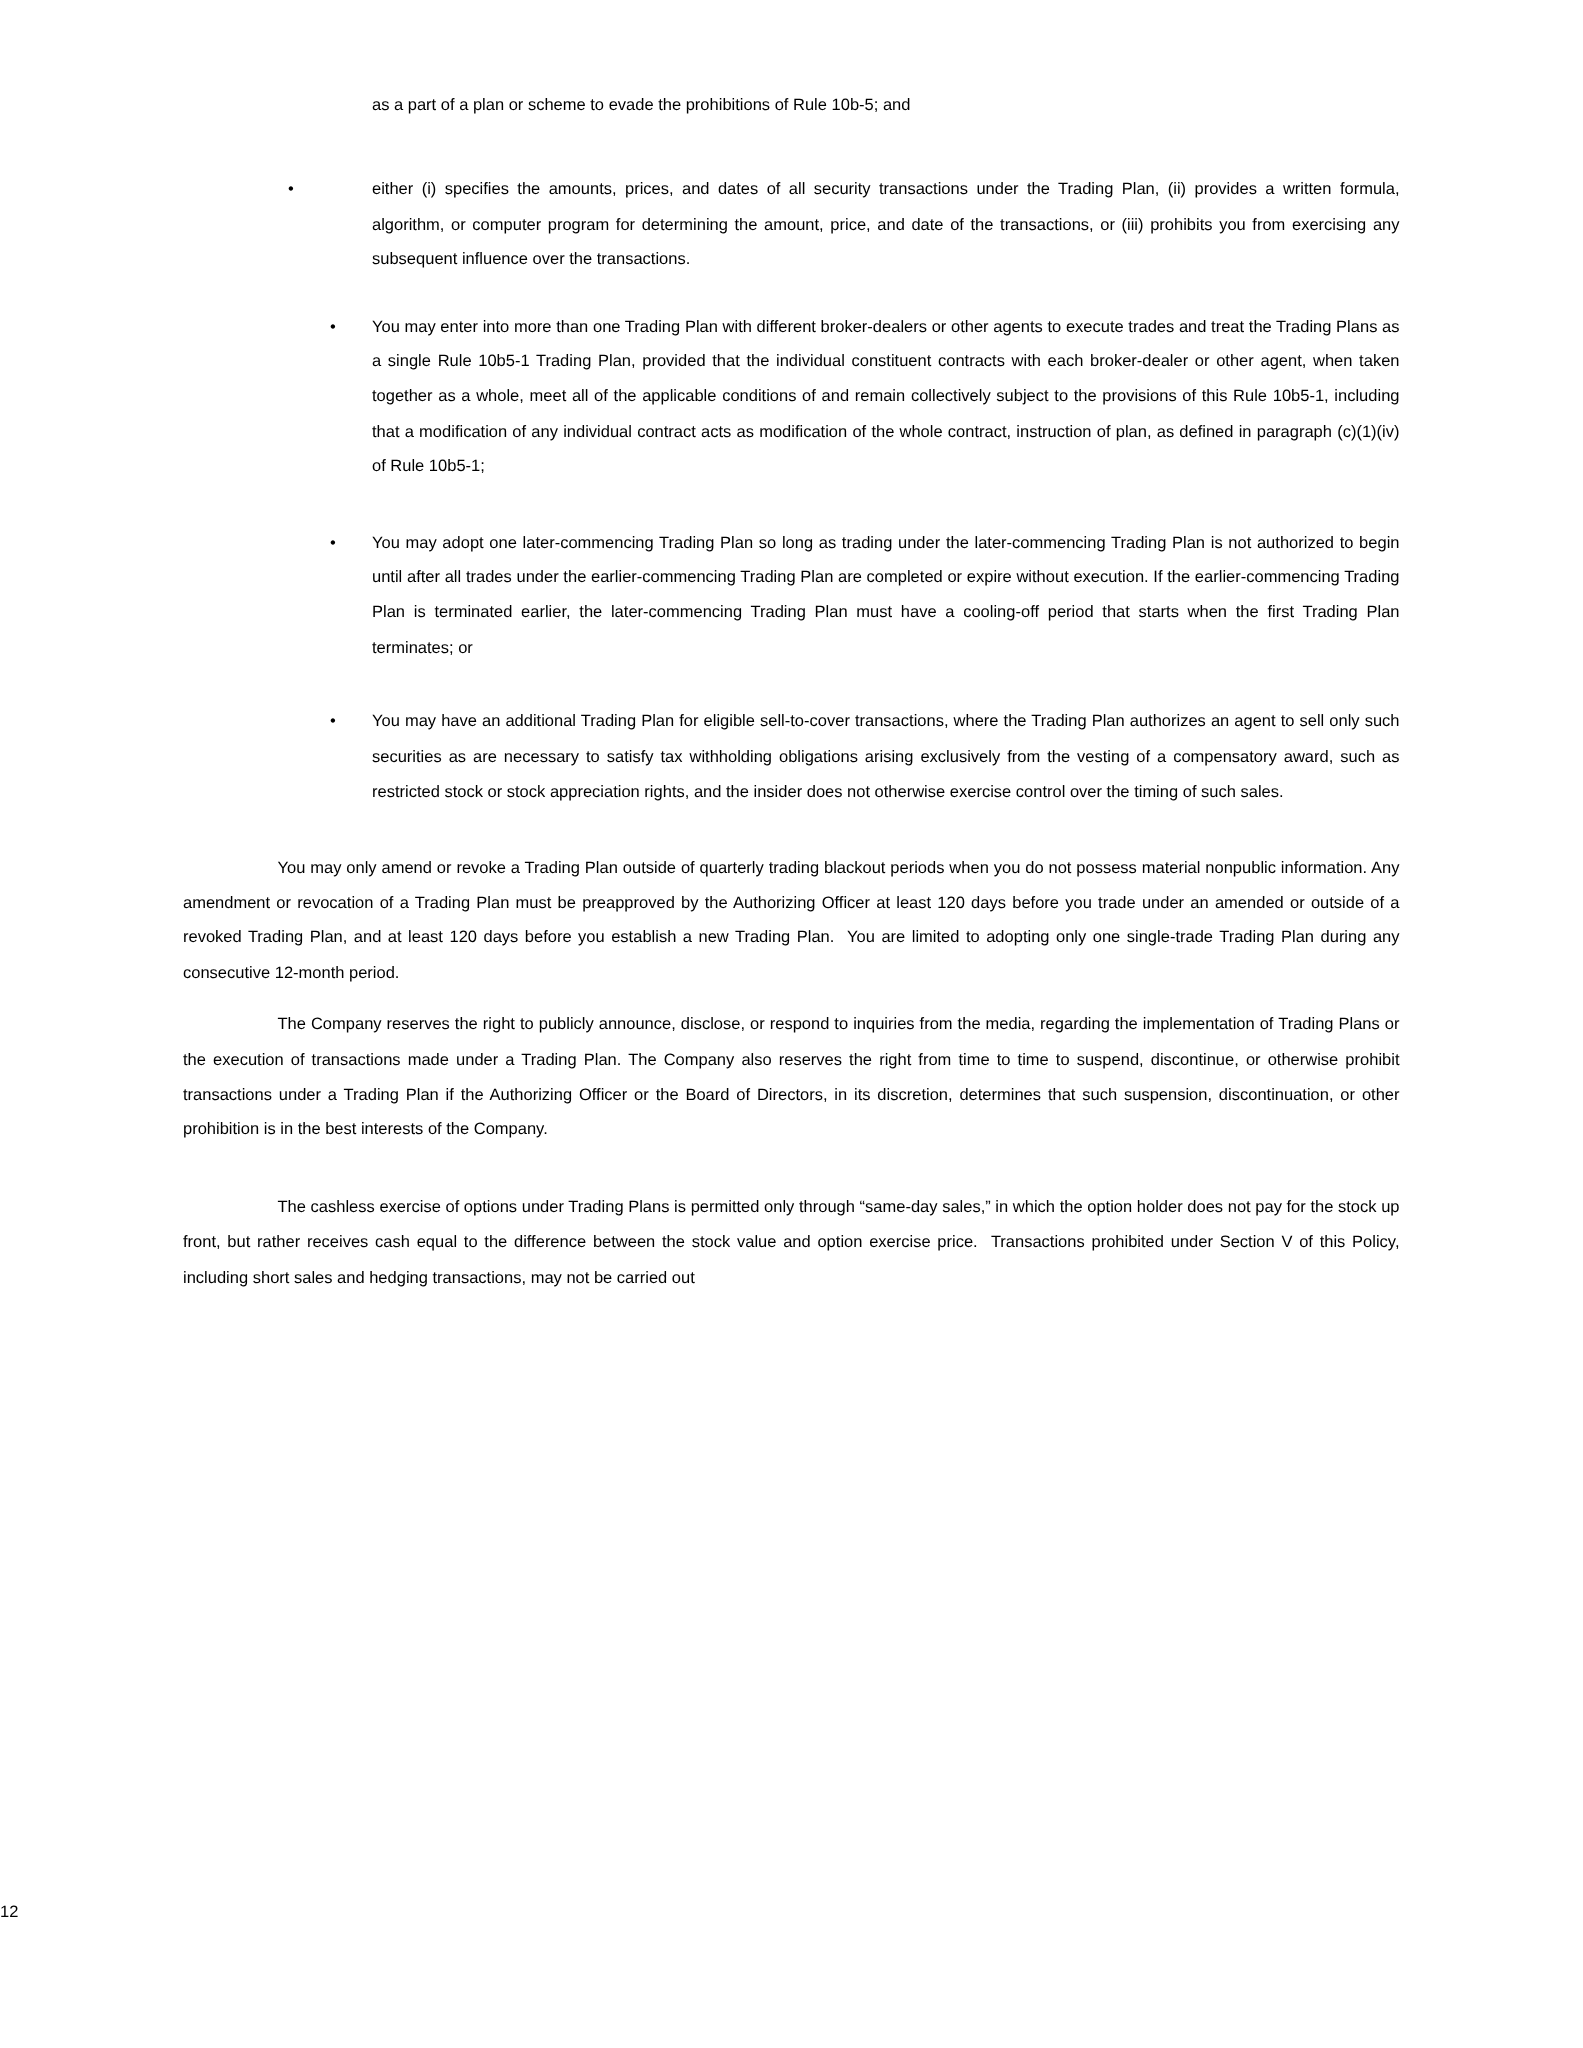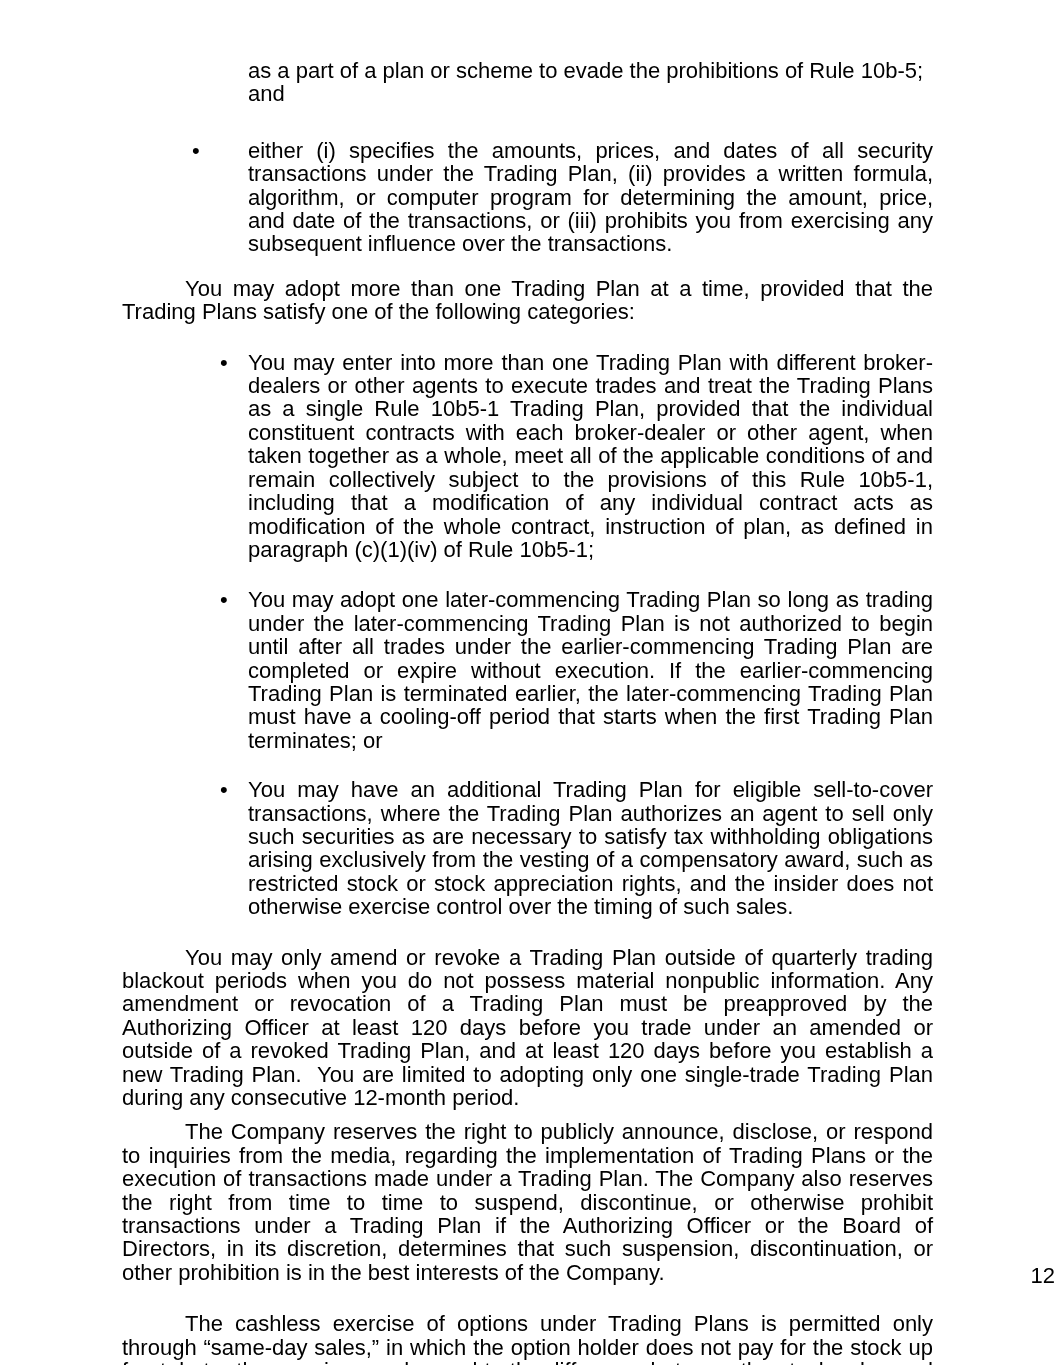--- a/index.html
+++ b/index.html
@@ -7,21 +7,21 @@
     padding: 0;
     background: #ffffff;
   }
   .page {
     position: relative;
     width: 1055px;
     height: 1365px;
     background: #ffffff;
     color: #000000;
     font-family: "Liberation Sans", sans-serif;
-    font-size: 22px;
+    font-size: 11px;
     line-height: 23.4px;
     box-sizing: border-box;
     padding: 59px 122px 0 122px;
     overflow: hidden;
   }
   .block {
     text-align: justify;
   }
   
   .cont {
@@ -47,37 +47,36 @@
   .mb21 { margin-bottom: 21px; }
   .mb26 { margin-bottom: 26px; }
   .mb27 { margin-bottom: 27px; }
   .mb28 { margin-bottom: 11px; }
   .mb24 { margin-bottom: 28px; }
   .page-number {
     position: absolute;
     top: 1264px;
     left: 0;
     width: 100%;
-    text-align: right;
+    text-align: left;
     text-indent: 0;
   }
 </style>
 </head>
 <body>
 
 <div class="page">
 
   <div class="block cont">as a part of a plan or scheme to evade the prohibitions of Rule 10b-5; and</div>
 
   <div class="block bullet l1 mb21">
     <span class="dot">•</span>
     <span>either (i) specifies the amounts, prices, and dates of all security transactions under the Trading Plan, (ii) provides a written formula, algorithm, or computer program for determining the amount, price, and date of the transactions, or (iii) prohibits you from exercising any subsequent influence over the transactions.</span>
   </div>
 
-  <div class="block para mb27">You may adopt more than one Trading Plan at a time, provided that the Trading Plans satisfy one of the following categories:</div>
 
   <div class="block bullet l2 mb27">
     <span class="dot">•</span>
     <span>You may enter into more than one Trading Plan with different broker-dealers or other agents to execute trades and treat the Trading Plans as a single Rule 10b5-1 Trading Plan, provided that the individual constituent contracts with each broker-dealer or other agent, when taken together as a whole, meet all of the applicable conditions of and remain collectively subject to the provisions of this Rule 10b5-1, including that a modification of any individual contract acts as modification of the whole contract, instruction of plan, as defined in paragraph (c)(1)(iv) of Rule 10b5-1;</span>
   </div>
 
   <div class="block bullet l2 mb26">
     <span class="dot">•</span>
     <span>You may adopt one later-commencing Trading Plan so long as trading under the later-commencing Trading Plan is not authorized to begin until after all trades under the earlier-commencing Trading Plan are completed or expire without execution. If the earlier-commencing Trading Plan is terminated earlier, the later-commencing Trading Plan must have a cooling-off period that starts when the first Trading Plan terminates; or</span>
   </div>

